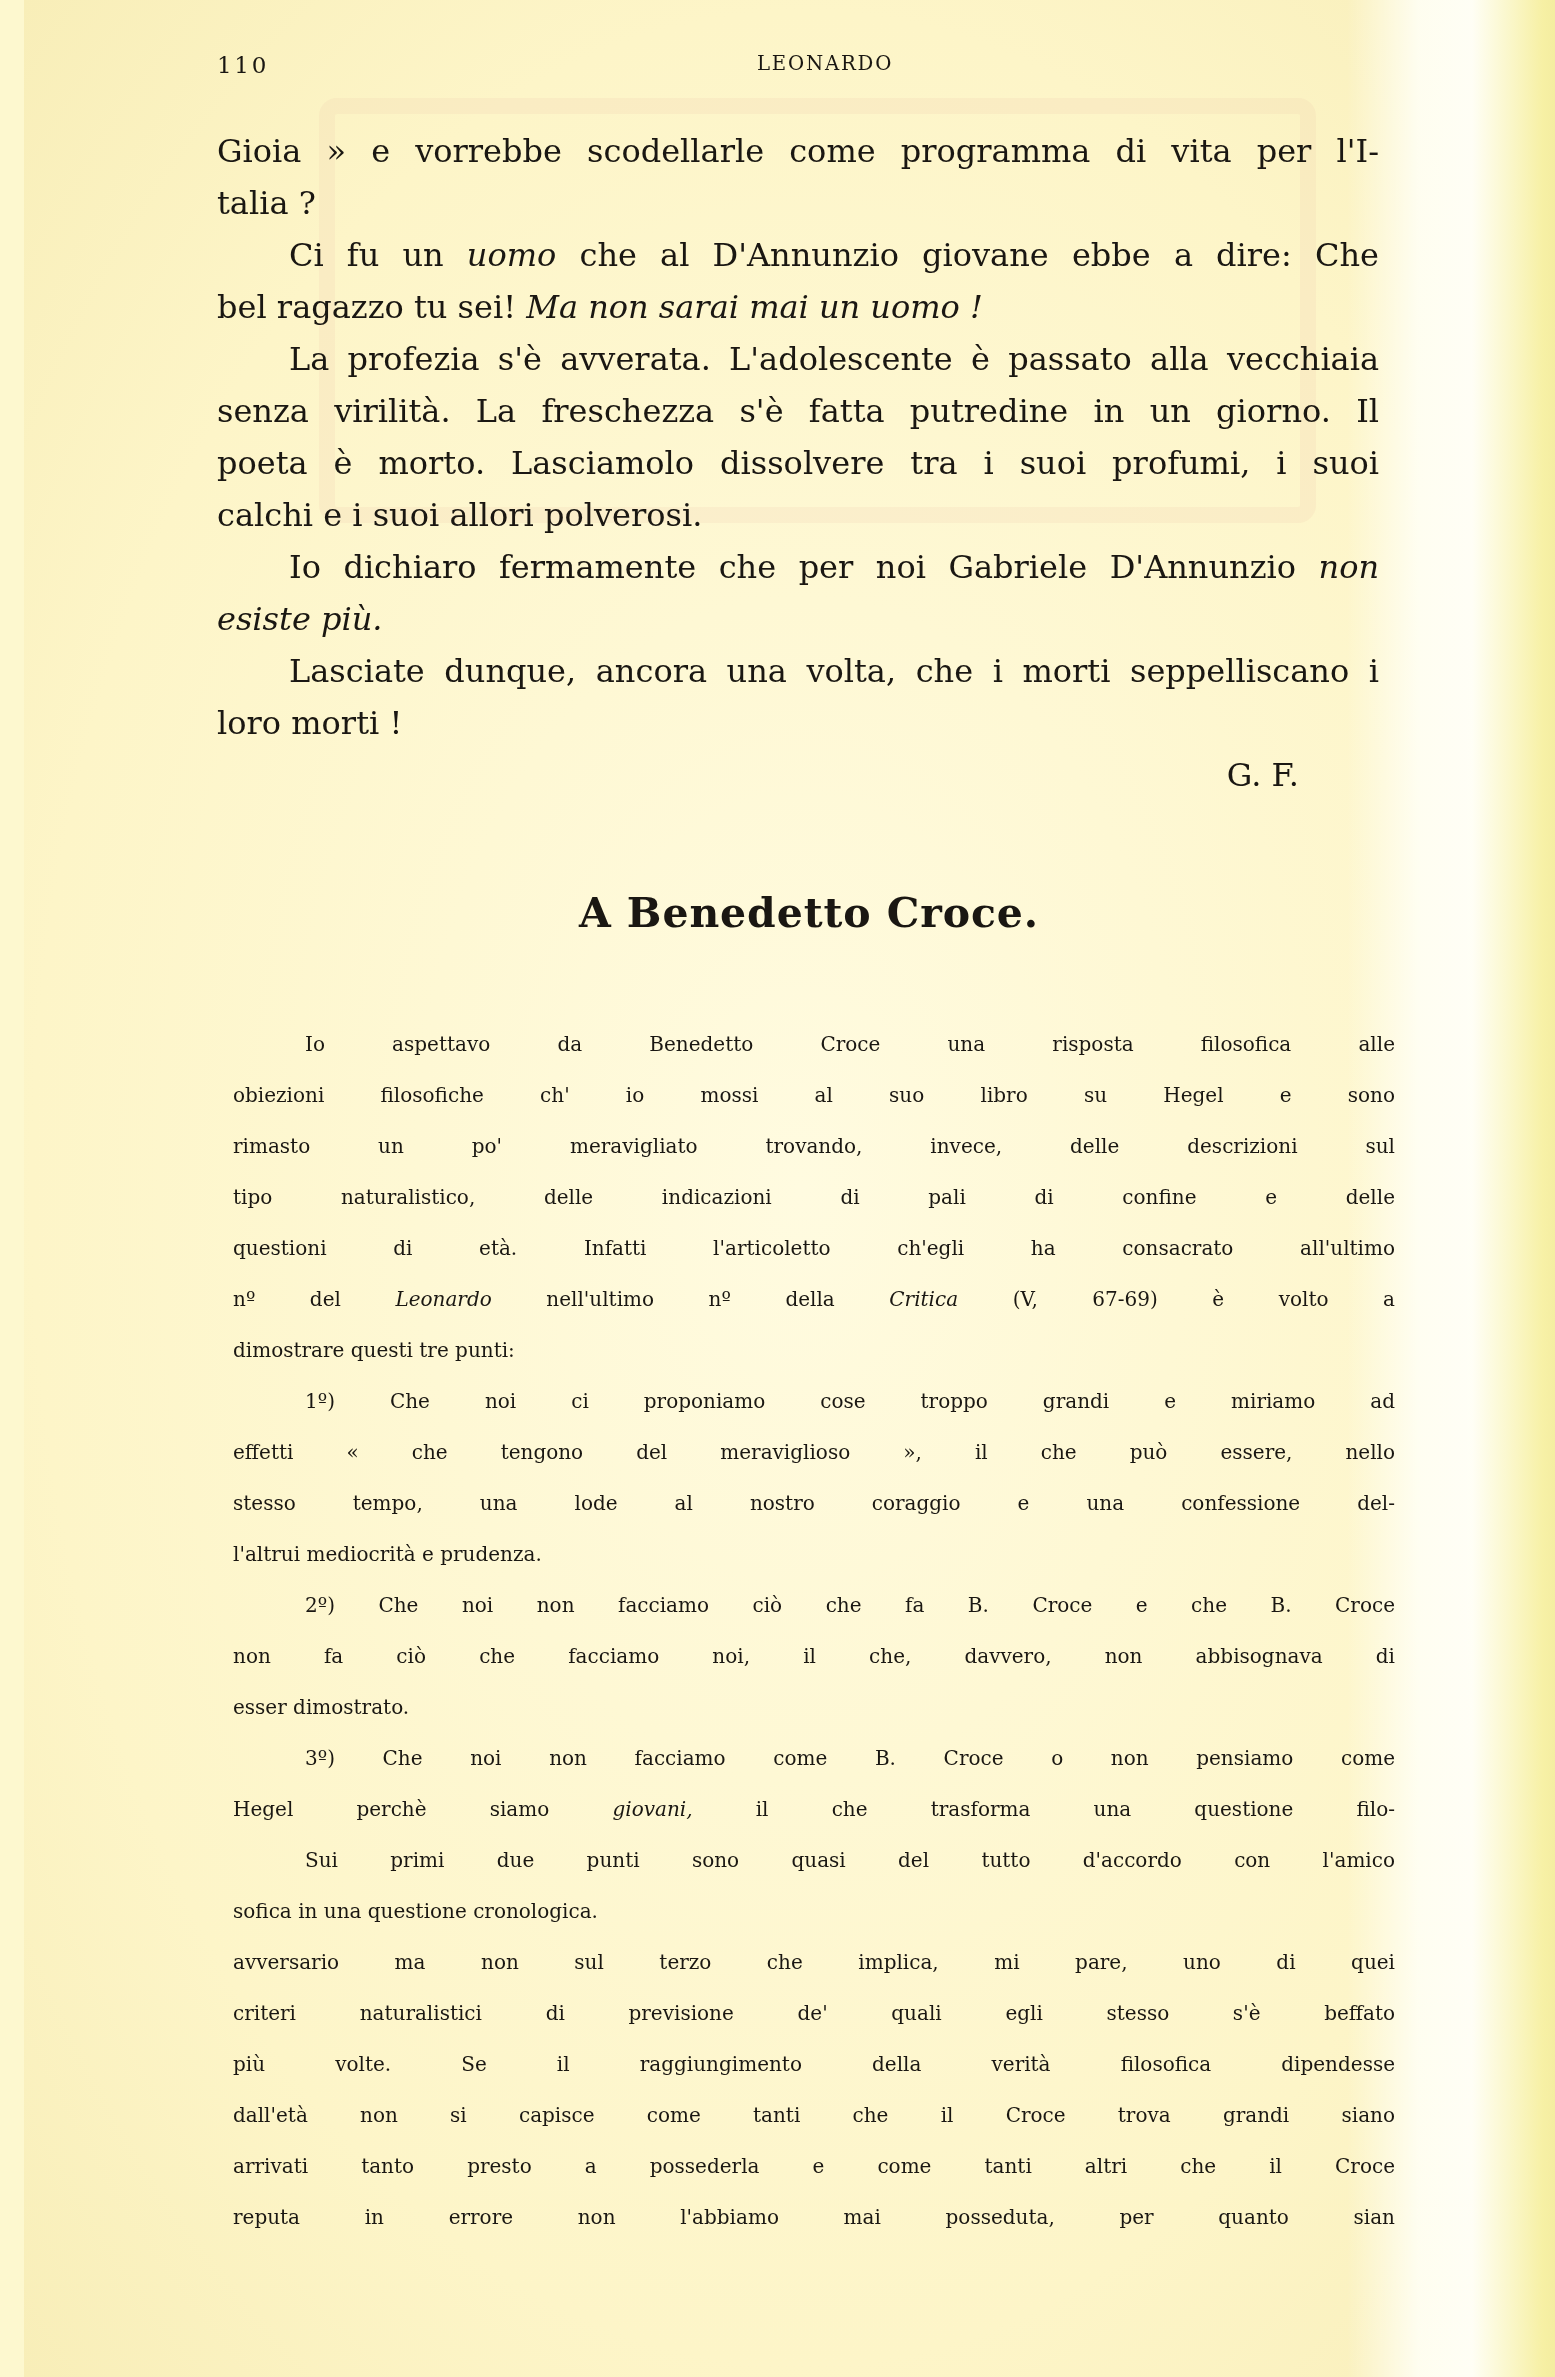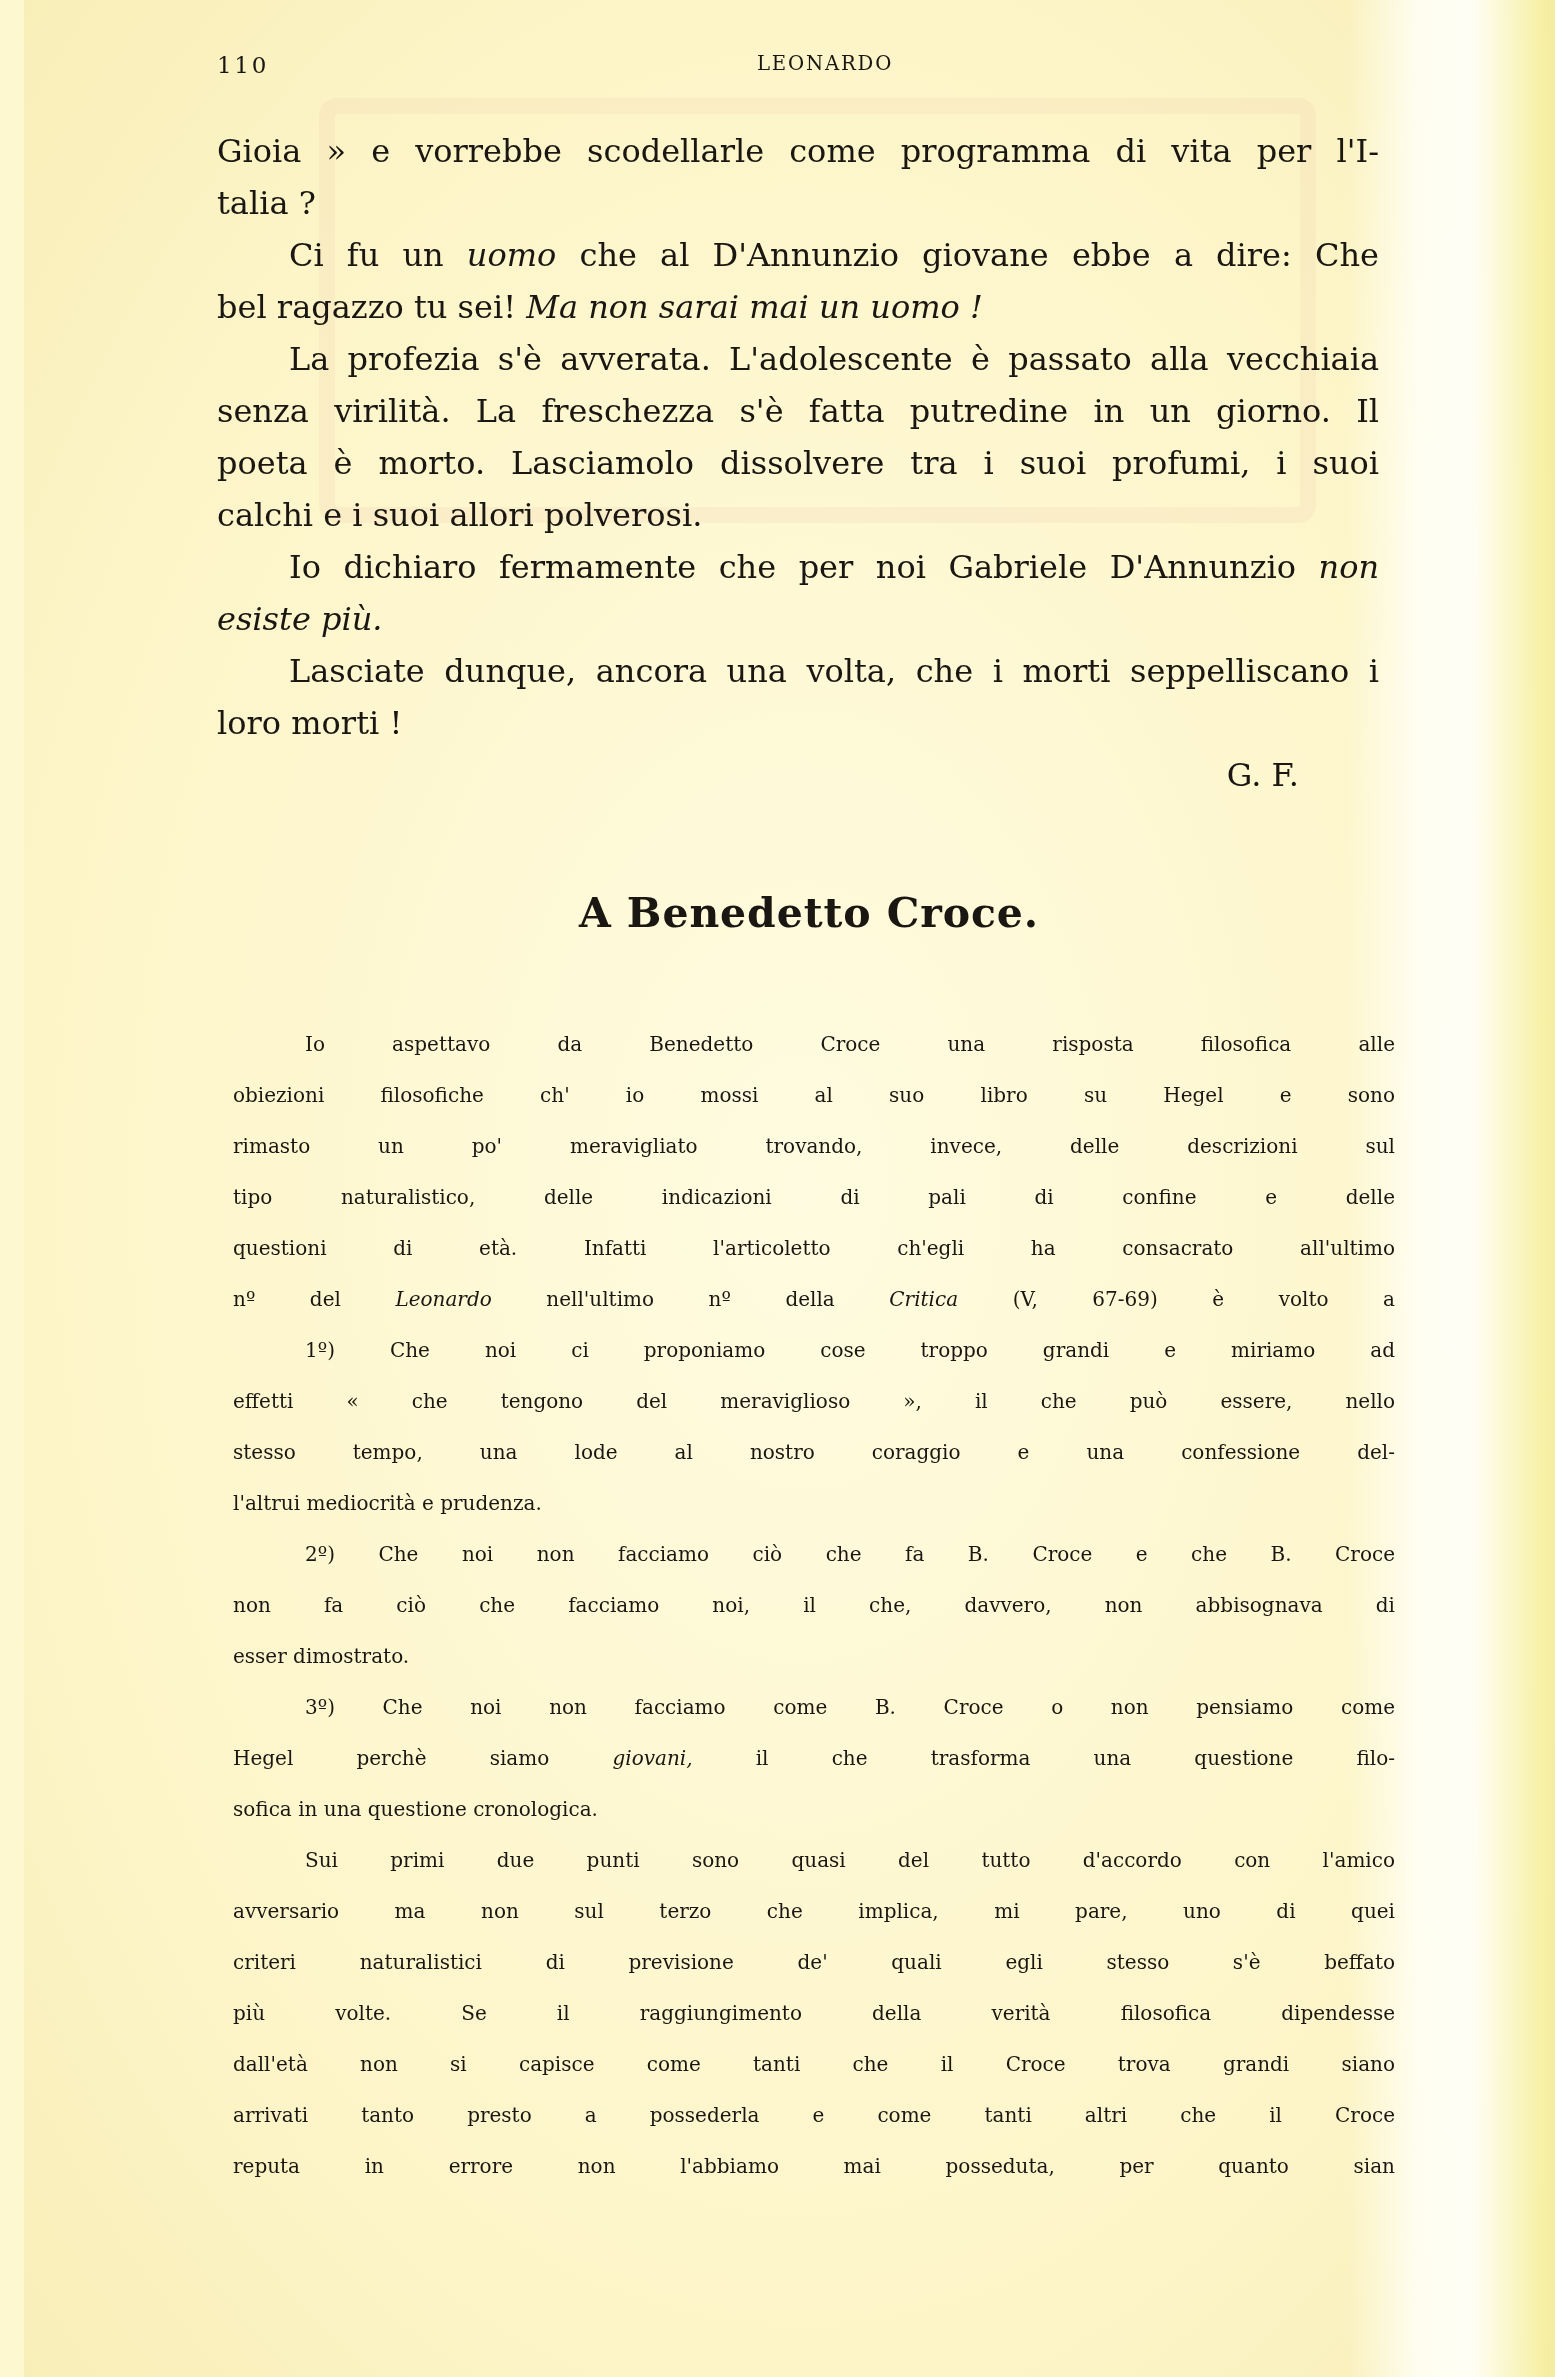--- a/index.html
+++ b/index.html
@@ -78,31 +78,32 @@
 
   <div class="title">A Benedetto Croce.</div>
 
   <div class="body2">
     <span class="line indent">Io aspettavo da Benedetto Croce una risposta filosofica alle</span>
     <span class="line">obiezioni filosofiche ch' io mossi al suo libro su Hegel e sono</span>
     <span class="line">rimasto un po' meravigliato trovando, invece, delle descrizioni sul</span>
     <span class="line">tipo naturalistico, delle indicazioni di pali di confine e delle</span>
     <span class="line">questioni di età. Infatti l'articoletto ch'egli ha consacrato all'ultimo</span>
     <span class="line"><span>nº del </span><i>Leonardo</i><span> nell'ultimo nº della </span><i>Critica</i><span> (V, 67-69) è volto a</span></span>
+    <span class="line last">dimostrare questi tre punti:</span>
     <span class="line indent">1º) Che noi ci proponiamo cose troppo grandi e miriamo ad</span>
     <span class="line">effetti « che tengono del meraviglioso », il che può essere, nello</span>
     <span class="line">stesso tempo, una lode al nostro coraggio e una confessione del-</span>
     <span class="line last">l'altrui mediocrità e prudenza.</span>
     <span class="line indent">2º) Che noi non facciamo ciò che fa B. Croce e che B. Croce</span>
     <span class="line">non fa ciò che facciamo noi, il che, davvero, non abbisognava di</span>
     <span class="line last">esser dimostrato.</span>
     <span class="line indent">3º) Che noi non facciamo come B. Croce o non pensiamo come</span>
     <span class="line"><span>Hegel perchè siamo </span><i>giovani,</i><span> il che trasforma una questione filo-</span></span>
+    <span class="line indent">Sui primi due punti sono quasi del tutto d'accordo con l'amico</span>
     <span class="line last">sofica in una questione cronologica.</span>
-    <span class="line indent">Sui primi due punti sono quasi del tutto d'accordo con l'amico</span>
     <span class="line">avversario ma non sul terzo che implica, mi pare, uno di quei</span>
     <span class="line">criteri naturalistici di previsione de' quali egli stesso s'è beffato</span>
     <span class="line">più volte. Se il raggiungimento della verità filosofica dipendesse</span>
     <span class="line">dall'età non si capisce come tanti che il Croce trova grandi siano</span>
     <span class="line">arrivati tanto presto a possederla e come tanti altri che il Croce</span>
     <span class="line">reputa in errore non l'abbiamo mai posseduta, per quanto sian</span>
   </div>
 </div>
 
 

